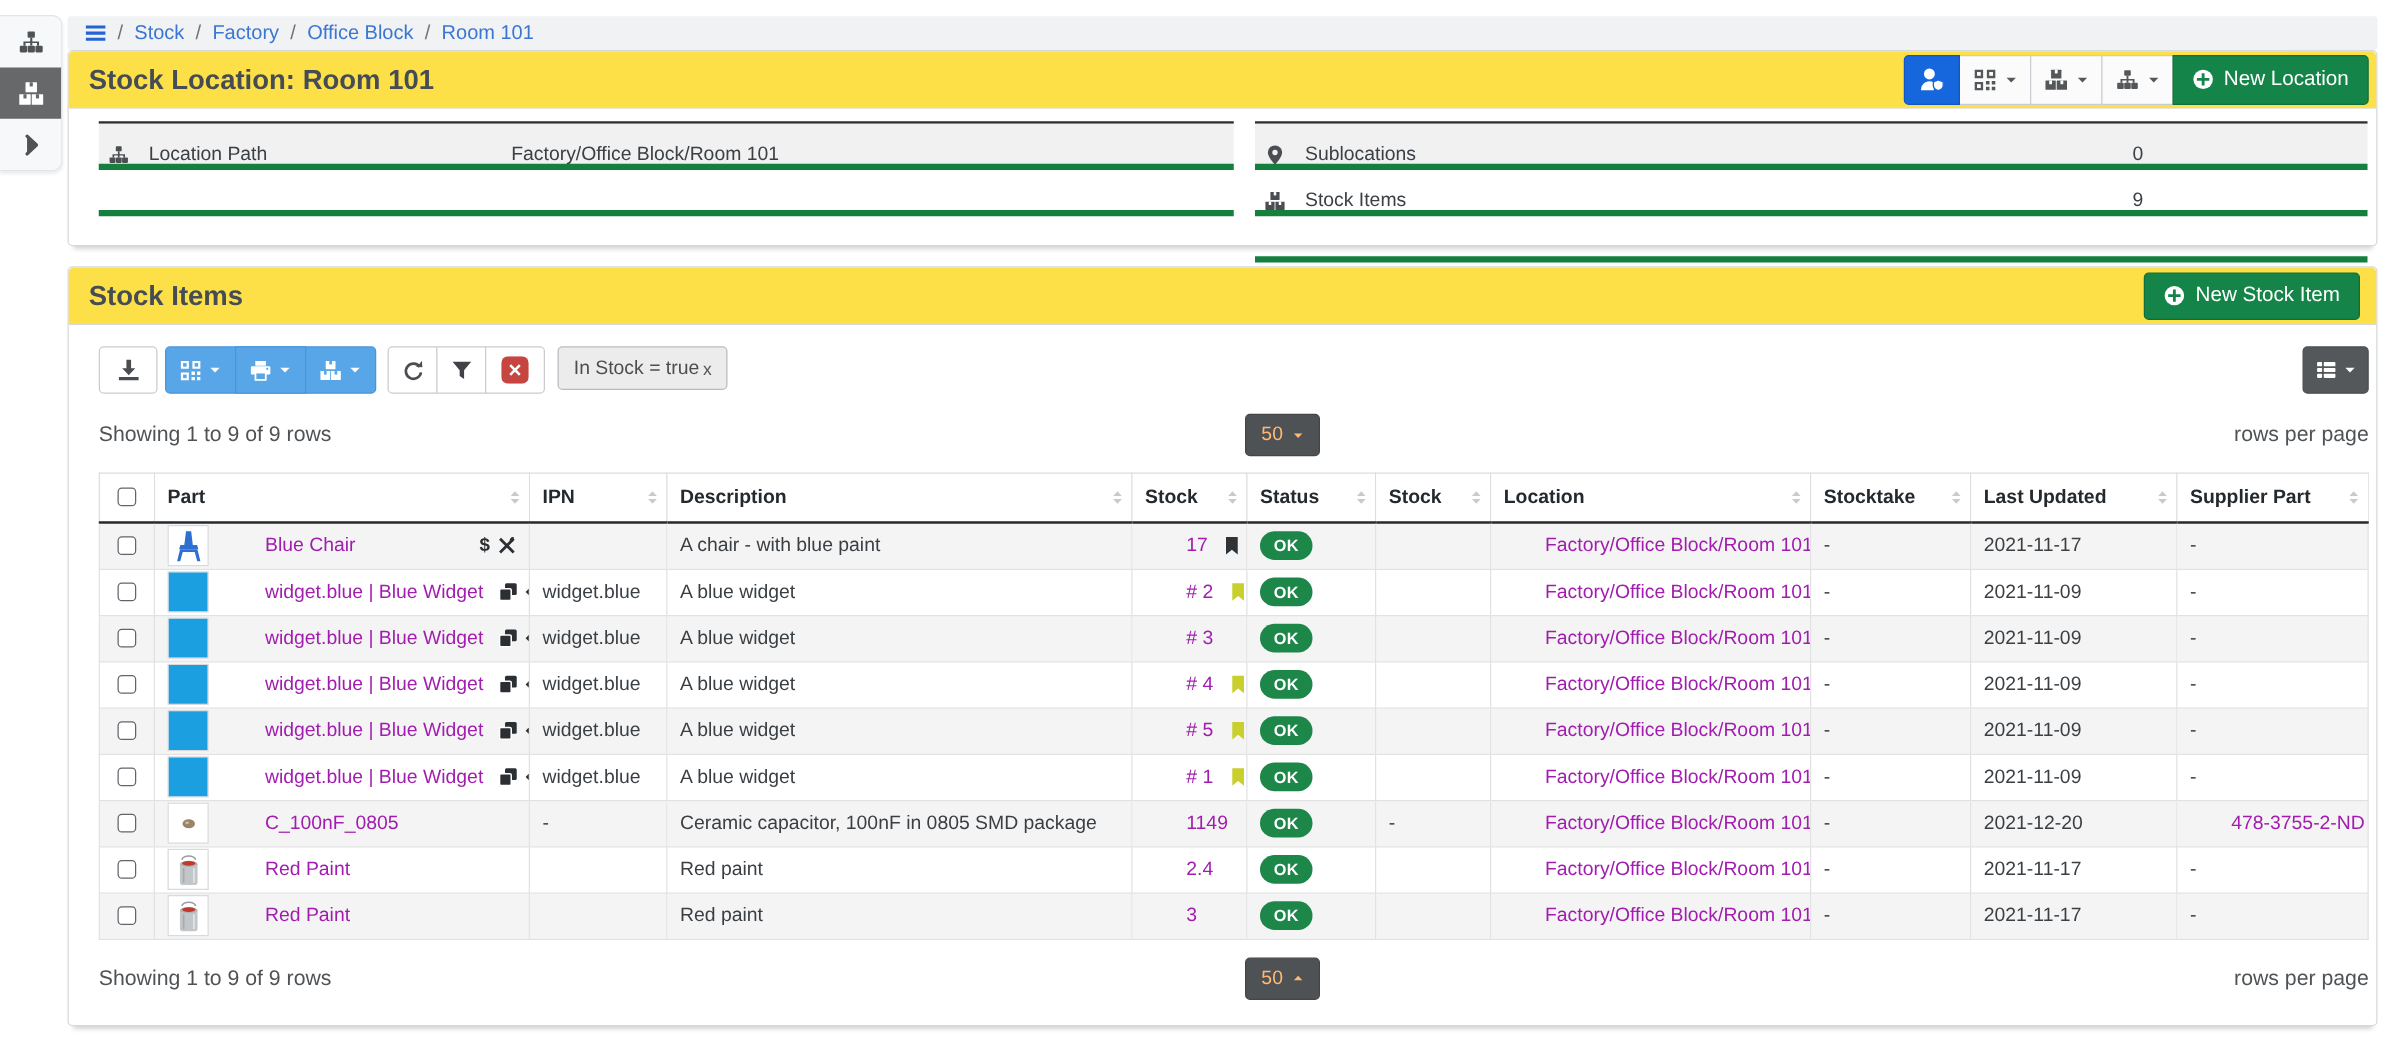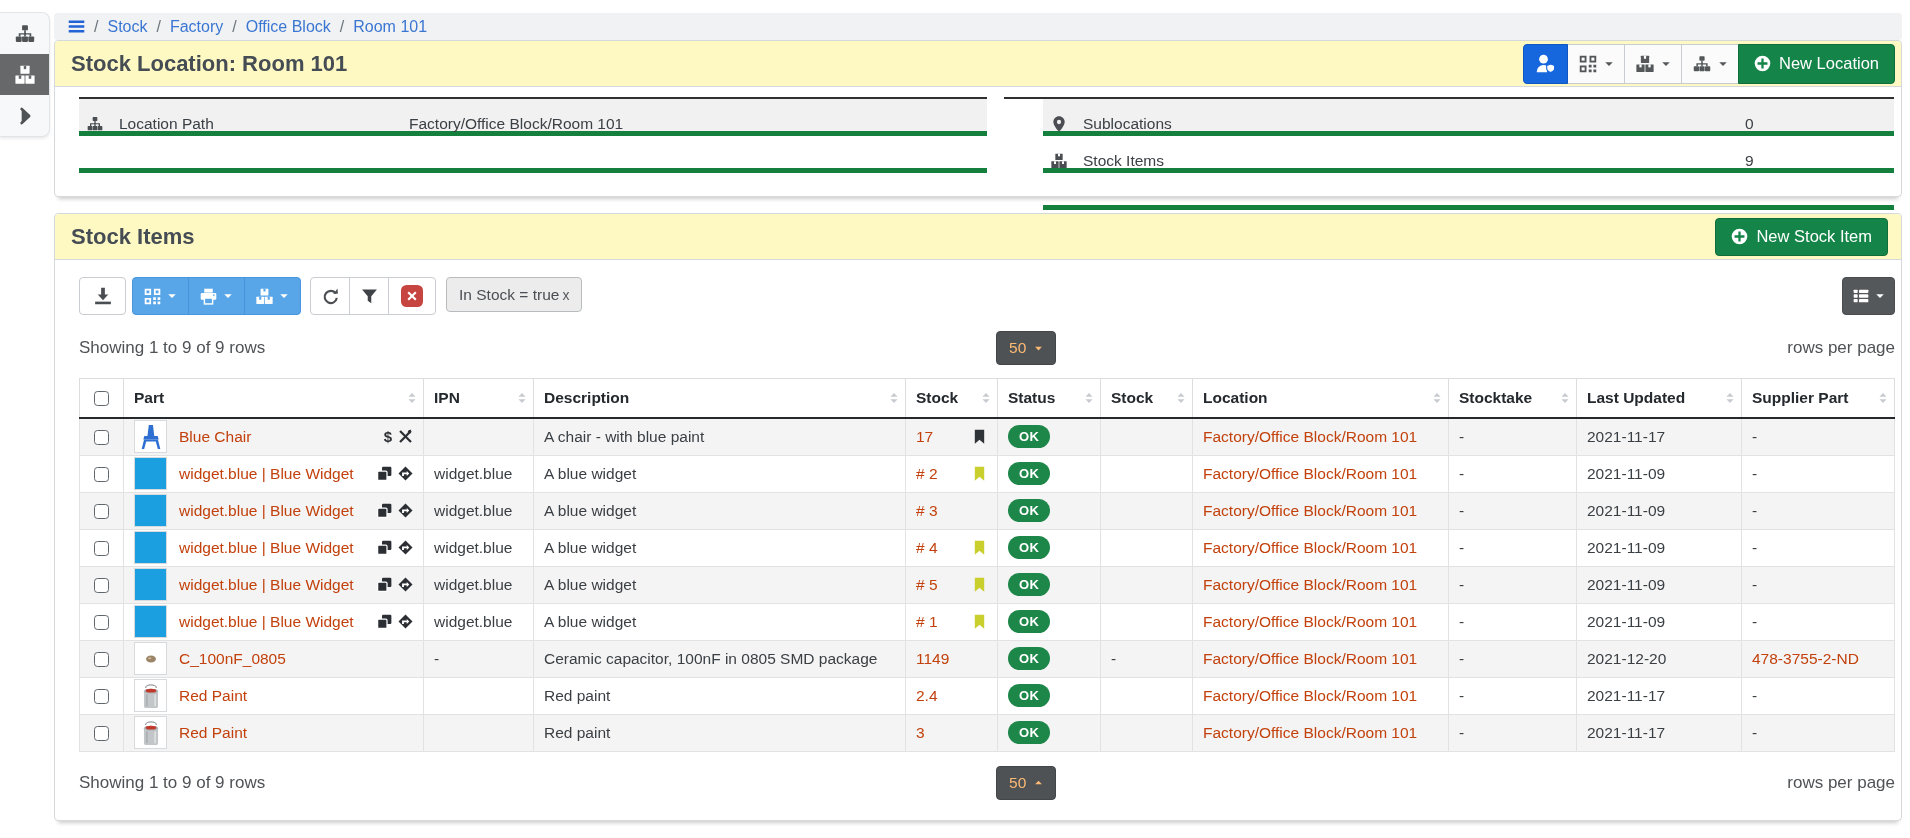--- a/index.html
+++ b/index.html
@@ -23,21 +23,21 @@
     border-radius:3px; display:flex; align-items:center; padding:0 14px; gap:9px; font-size:16px; }
   .burger { color:#2463d6; font-size:17px; display:flex; cursor:pointer; }
   .sep { color:#6c757d; }
   .crumb { color:#3a76d2; }
 
   
   .card { position:absolute; left:54px; right:8px; background:#fff; border:1px solid #d5d9dc;
     border-radius:4px; box-shadow:0 6px 4px -4px rgba(0,0,0,.2); }
   .topcard { top:40px; height:157px; }
   .stockcard { top:213px; height:608px; }
-  .card-header { height:46px; background:#fef9c3; border-bottom:1px solid #d5d9dc;
+  .card-header { height:46px; background:#fde047; border-bottom:1px solid #d5d9dc;
     display:flex; align-items:center; padding:0 6px 0 16px; border-radius:4px 4px 0 0; }
   .card-title { font-size:22px; font-weight:600; color:#454c53; }
 
   
   .hactions { margin-left:auto; display:flex; align-items:center; }
   .grp { display:flex;justify-content:center; }
   .ibtn { height:40px; display:flex; align-items:center; justify-content:center; gap:7px;
     border:1px solid #c9ccd0; background:#fbfbfb; color:#54585a; font-size:18px; margin-left:-1px; }
   .ibtn .car { font-size:10px; display:flex; }
   .ibtn.w57 { width:58px; }
@@ -51,21 +51,21 @@
   .gic { font-size:17px; display:flex; }
 
   
   .topcard .card-body { padding:10px 7px 0 24px; display:flex; justify-content:space-between; }
   .dtable { border-top:2px solid #2f2f2f; }
   .dtable-left { width:908px; }
   .dtable-right { width:890px; }
   .drow { height:30px; display:grid; align-items:center; border-bottom:5px solid #15803d;
     font-size:15.5px; color:#3b4045; padding:16px 8px; }
   .dtable-left .drow { grid-template-columns:32px 290px 1fr; }
-  .dtable-right .drow { grid-template-columns:32px 662px 1fr;margin-left:39px; }
+  .dtable-right .drow { grid-template-columns:32px 662px 1fr; }
   .drow.shaded { background:#f1f1f1; --icon-bg:#f1f1f1; }
   .drow.empty { height:29px; }
   .dic { color:#4a4e52; font-size:16px; display:flex; }
 
   
   .stockcard .card-body { padding:17px 6px 0 24px; position:relative; }
 
   .toolbar { display:flex; }
   .tbtn { height:38px; border:1px solid #c9ccd0; background:#fff; color:#4a4e52;
     display:flex; align-items:center; justify-content:center; gap:6px; font-size:17px; }
@@ -103,21 +103,21 @@
   .sort { position:absolute; right:5px; top:50%; transform:translateY(-50%); color:#c7cbd0; font-size:12px; }
   .sort svg { width:12px; height:17px; }
   .col-check { width:44px; } .col-part { width:300px; } .col-ipn { width:110px; }
   .col-desc { width:372px; } .col-stock { width:92px; } .col-status { width:103px; }
   .col-batch { width:92px; } .col-loc { width:256px; } .col-stocktake { width:128px; }
   .col-upd { width:165px; }
   th.col-check, td.col-check { text-align:center; padding:0; }
   .cb { display:inline-block; width:15px; height:15px; border:1.5px solid #60666c; border-radius:3.5px;
     background:#fff; vertical-align:middle; cursor:pointer; }
   .fcell { display:flex; align-items:center; gap:12px; }
-  .lnk { color:#c2410c; }
+  .lnk { color:#a21caf;margin-left:33px; }
   .thumb { position:relative; width:33px; height:33px; border:1px solid #d8dbde; background:#fff;
     display:flex; align-items:center; justify-content:center; flex:none; cursor:pointer; }
   .thumb svg { width:26px; height:26px; display:block; }
   .thumb-fill { position:absolute; inset:0; background:#1b9fe0; }
   .picons { margin-left:auto; display:flex; align-items:center; gap:6px; color:#2b2f33; font-size:15px; }
   .picons .svgic { display:flex; }
   .dollar { font-weight:700; font-size:15px; color:#2b2f33; }
   .flag { margin-left:auto; font-size:15px; display:flex; }
   .flag-dark { color:#2e3338; } .flag-yellow { color:#c9cf2d; }
   .badge { display:inline-block; background:#1d8649; color:#fff; font-weight:700; font-size:13px;

